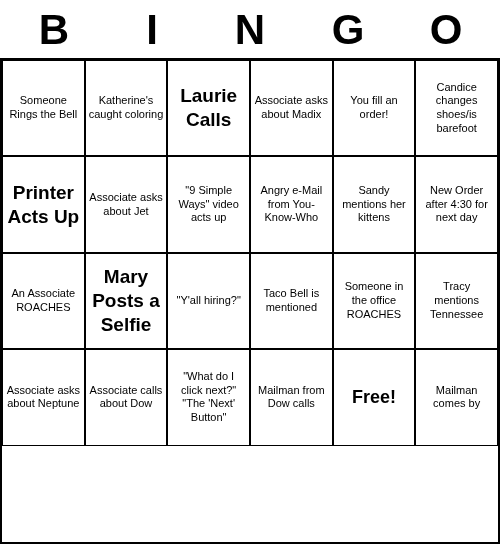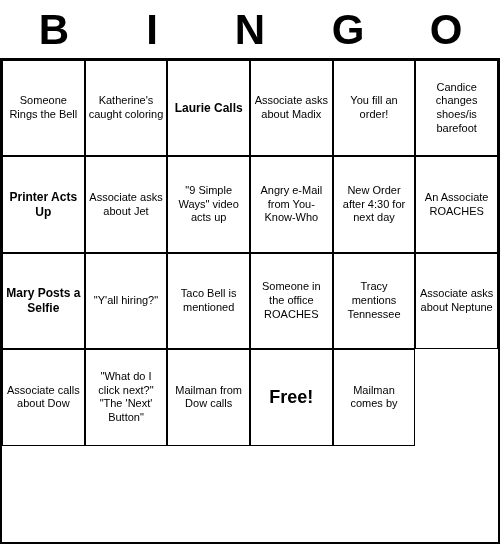--- a/index.html
+++ b/index.html
@@ -38,21 +38,21 @@
       display: flex;
       align-items: center;
       justify-content: center;
       text-align: center;
       padding: 3px;
       font-size: 11px;
       line-height: 1.25;
       cursor: default;
     }
     .bingo-cell.large-text {
-      font-size: 12px;
+      font-size: 19px;
       font-weight: bold;
     }
     .bingo-cell.free {
       font-size: 18px;
       font-weight: bold;
     }
   </style>
 </head>
 <body>
 
@@ -68,20 +68,21 @@
 <div class="bingo-cell">Someone Rings the Bell</div>
     <div class="bingo-cell">Katherine's caught coloring</div>
     <div class="bingo-cell large-text">Laurie Calls</div>
     <div class="bingo-cell">Associate asks about Madix</div>
     <div class="bingo-cell">You fill an order!</div>
     <div class="bingo-cell">Candice changes shoes/is barefoot</div>
     <div class="bingo-cell large-text">Printer Acts Up</div>
     <div class="bingo-cell">Associate asks about Jet</div>
     <div class="bingo-cell">"9 Simple Ways" video acts up</div>
     <div class="bingo-cell">Angry e-Mail from You-Know-Who</div>
+    <div class="bingo-cell">Sandy mentions her kittens</div>
     <div class="bingo-cell">New Order after 4:30 for next day</div>
     <div class="bingo-cell">An Associate ROACHES</div>
     <div class="bingo-cell large-text">Mary Posts a Selfie</div>
     <div class="bingo-cell">"Y'all hiring?"</div>
     <div class="bingo-cell">Taco Bell is mentioned</div>
     <div class="bingo-cell">Someone in the office ROACHES</div>
     <div class="bingo-cell">Tracy mentions Tennessee</div>
     <div class="bingo-cell">Associate asks about Neptune</div>
     <div class="bingo-cell">Associate calls about Dow</div>
     <div class="bingo-cell">"What do I click next?" "The 'Next' Button"</div>

